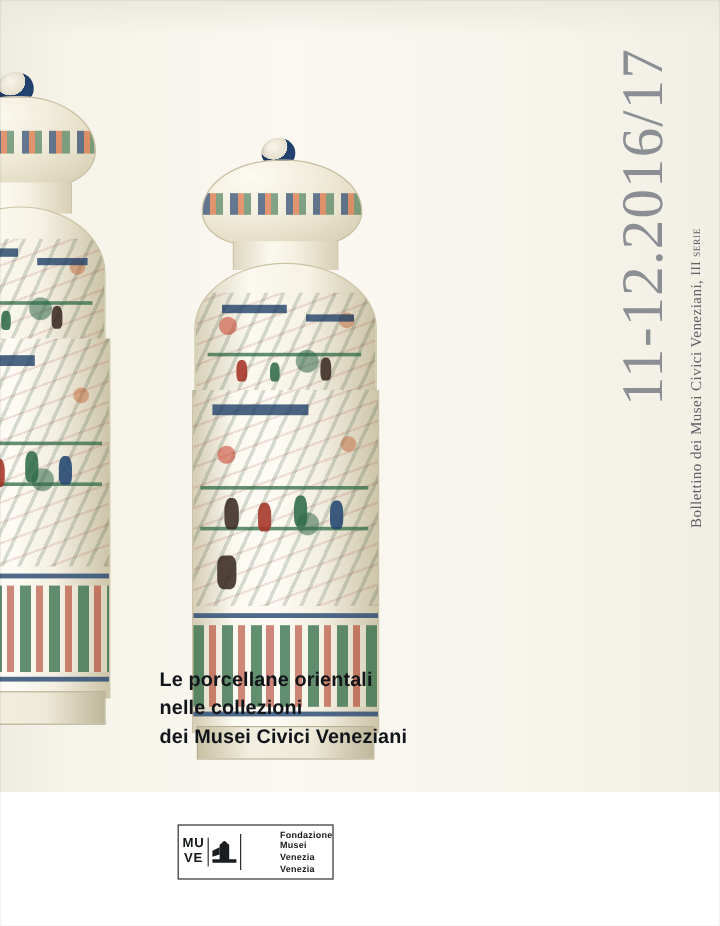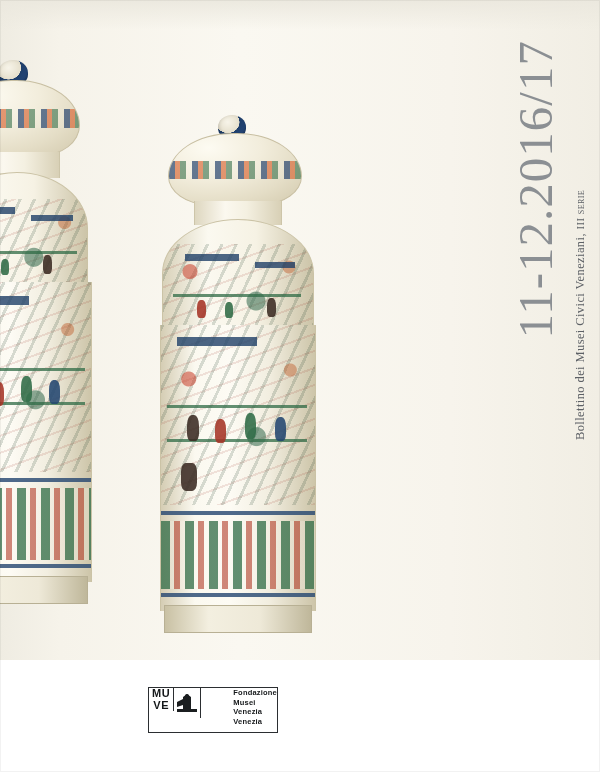--- a/index.html
+++ b/index.html
@@ -223,21 +223,21 @@
     letter-spacing: .2px;
   }
   .muve-logo {
     position: absolute;
     left: 148px;
     top: 27px;
     width: 128px;
     height: 44px;
     border: 1px solid #2b2e31;
     display: flex;
-    align-items: flex-start;
+    align-items: center;
   }
   .muve-mark {
     width: 36px;
     border-right: 1px solid #2b2e31;
     font-family: "Liberation Sans", sans-serif;
     font-weight: bold;
     font-size: 11px;
     line-height: 1.05;
     color: #15181a;
     display: flex;
@@ -346,20 +346,25 @@
       <div class="foot" style="left:14px; top:490px; width:146px; height:26px;"></div>
     </div>
 
     <div class="spine">
       <div class="issue-number">11-12.2016/17</div>
       <div class="bulletin-line">
         <span>Bollettino dei Musei Civici Veneziani, </span><span class="serie">III serie</span>
       </div>
     </div>
 
+    <div class="title-block">
+      <div>Le porcellane orientali</div>
+      <div>nelle collezioni</div>
+      <div>dei Musei Civici Veneziani</div>
+    </div>
   </div>
 
   <div class="footer">
 
     <div class="muve-logo">
       <div class="muve-mark">
         <span>MU</span>
         <span>VE</span>
       </div>
       <div class="muve-lion">

